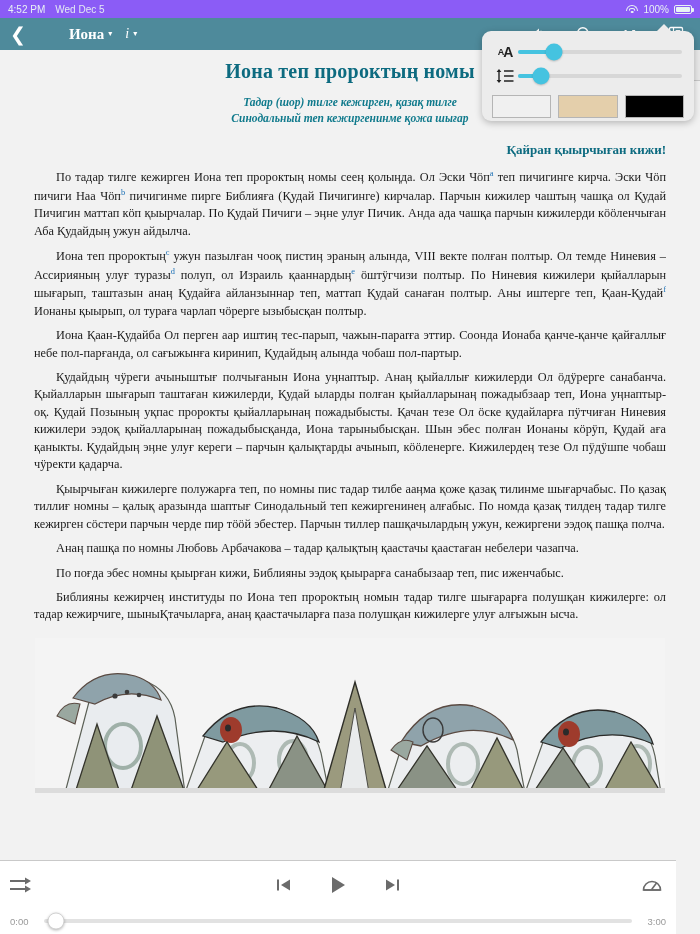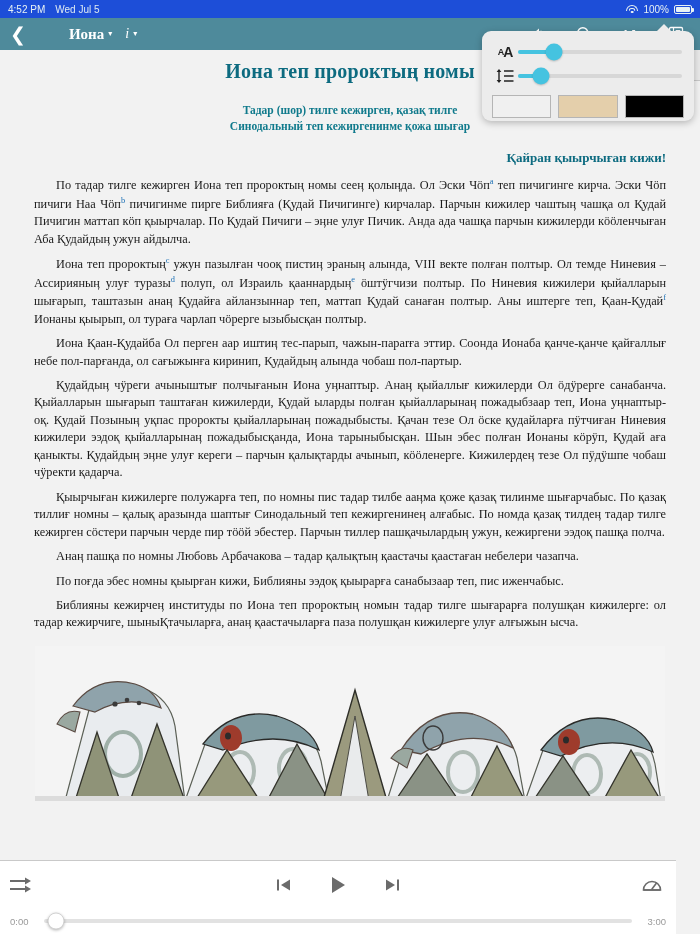--- a/index.html
+++ b/index.html
@@ -6,21 +6,21 @@
   html, body {
     width: 700px; height: 934px;
     font-family: "Liberation Serif", serif;
     background: #ffffff;
     overflow: hidden;
   }
   #app { position: relative; width: 700px; height: 934px; background: #f2f2f2; }
 
   
   .statusbar {
-    height: 18px; background: #1d4ed8; color: #e8f2f4;
+    height: 18px; background: #8b5cf6; color: #e8f2f4;
     display: flex; align-items: center; padding: 0 8px;
     font-family: "Liberation Sans", sans-serif; font-size: 10px;
   }
   .sb-time { margin-right: 10px; }
   .sb-date { opacity: .95; }
   .sb-right { margin-left: auto; display: flex; align-items: center; gap: 5px; }
   .wifi-ico { width: 12px; height: 10px; position: relative; display: inline-block; }
   .wifi-ico i { position: absolute; border: 1.3px solid #e8f2f4; border-bottom: none;
                 border-radius: 50% 50% 0 0 / 100% 100% 0 0; left: 50%; transform: translateX(-50%); }
   .wifi-ico i:nth-child(1) { width: 12px; height: 6px; top: 1px; }
@@ -83,21 +83,21 @@
   .sheet {
     position: absolute; left: 0; top: 50px; width: 700px; height: 810px;
     background: #f2f2f2; overflow: hidden; padding: 10px 34px 0 34px;
   }
   .doc-title {
     text-align: center; color: #0d6b80; font-size: 20px; font-weight: bold;
     font-family: "Liberation Serif", serif; letter-spacing: .2px;
   }
   .doc-sub {
     text-align: center; color: #107a8c; font-size: 11.5px; font-weight: bold;
-    font-family: "Liberation Serif", serif; margin-top: 20px; line-height: 1.35;
+    font-family: "Liberation Serif", serif; margin-top: 12px; line-height: 1.35; font-style: italic;
   }
   .doc-head2 {
     text-align: right; color: #0d6b80; font-size: 13px; font-weight: bold;
     font-family: "Liberation Serif", serif; margin-top: 16px; margin-bottom: 10px;
   }
   p.para {
     font-size: 12.3px; line-height: 1.42; color: #1a1a1a; text-align: justify;
     text-indent: 22px; margin-bottom: 7px; font-family: "Liberation Serif", serif;
   }
   sup.fn { color: #1a6fb5; font-size: 8.4px; vertical-align: super; }
@@ -125,21 +125,21 @@
                width: 17px; height: 17px; border-radius: 50%; background:#ffffff;
                border:1px solid #d2d2d2; box-shadow: 0 1px 3px rgba(0,0,0,.28); cursor:pointer; }
 </style>
 </head>
 <body>
 
 <div id="app">
 
   <div class="statusbar">
     <span class="sb-time">4:52 PM</span>
-    <span class="sb-date">Wed Jul 5</span>
+    <span class="sb-date">Wed Dec 5</span>
     <span class="sb-right">
       <span class="wifi-ico">
           <i></i>
           <i></i>
           <i></i>
         </span>
       <span>100%</span>
       <span class="batt">
           <i></i>
         </span>

